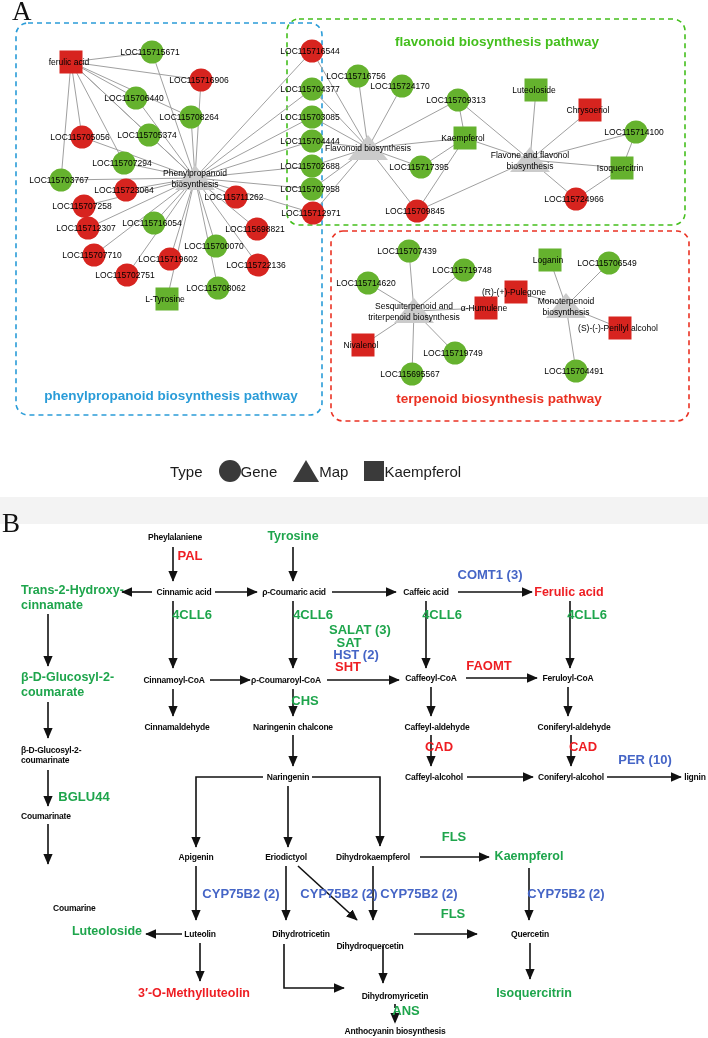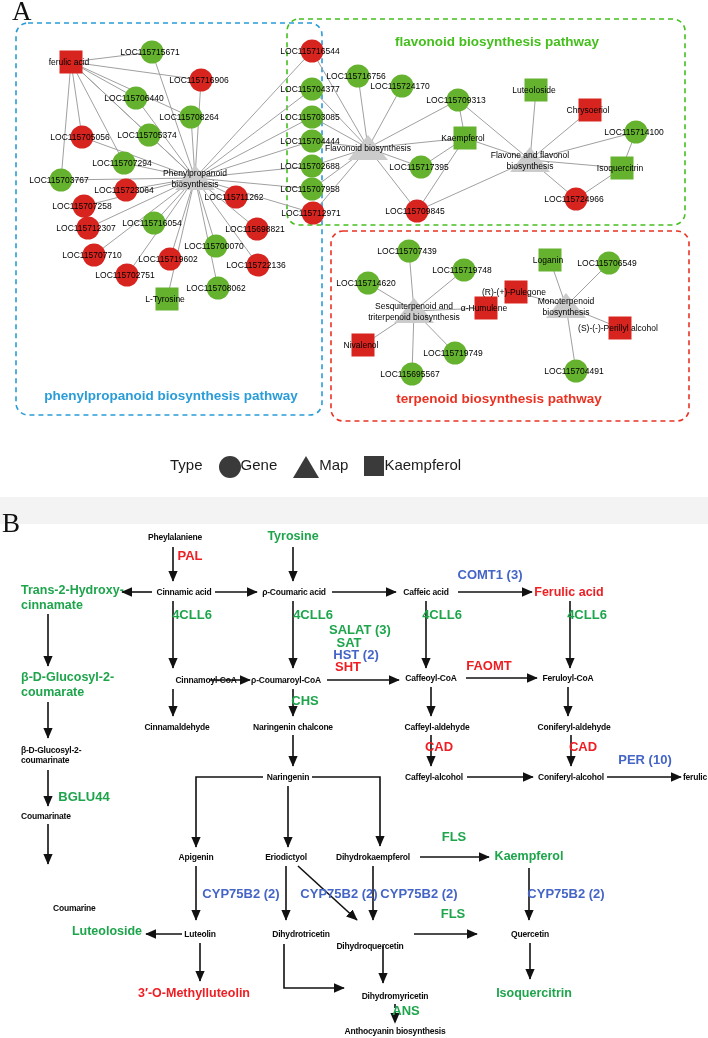--- a/index.html
+++ b/index.html
@@ -5,21 +5,21 @@
   html,body{margin:0;padding:0;background:#fff;}
   #canvas{position:relative;width:708px;height:1038px;background:#fff;overflow:hidden;
           font-family:"Liberation Sans",sans-serif;}
   .panel-letter{position:absolute;font-family:"Liberation Serif",serif;font-size:27px;color:#111;}
   #letterA{left:12px;top:-4px;}
   #letterB{left:2px;top:508px;}
   #net{position:absolute;left:0;top:0;}
   #pb{position:absolute;left:0;top:0;}
   #grayband{position:absolute;left:0;top:497px;width:708px;height:27px;background:#f3f3f3;}
   
-  #legend{position:absolute;left:170px;top:456px;height:30px;display:flex;color:#1c1c1c;font-size:15px;}
+  #legend{position:absolute;left:170px;top:456px;height:30px;display:flex;align-items:center;color:#1c1c1c;font-size:15px;}
   #legend .sp{width:16px;}
   .lg-circle{width:22px;height:22px;border-radius:50%;background:#3a3a3a;}
   .lg-tri{width:0;height:0;border-left:13px solid transparent;border-right:13px solid transparent;border-bottom:22px solid #3a3a3a;}
   .lg-sq{width:20px;height:20px;background:#3a3a3a;}
   
   .bl{position:absolute;transform:translate(-50%,-50%);font-weight:bold;white-space:pre-line;text-align:center;line-height:1.2;}
   .bl.left{transform:translate(0,-50%);text-align:left;}
   .s{font-size:8.5px;letter-spacing:-0.2px;}
   .m{font-size:13px;}
   .l{font-size:12.5px;}
@@ -316,39 +316,39 @@
       <div class="bl m cg" style="left: 192px; top: 615px;">4CLL6</div>
       <div class="bl m cg" style="left: 313px; top: 615px;">4CLL6</div>
       <div class="bl m cg" style="left: 442px; top: 615px;">4CLL6</div>
       <div class="bl m cg" style="left: 587px; top: 615px;">4CLL6</div>
       <div class="bl m cg" style="left: 360px; top: 630px;">SALAT (3)</div>
       <div class="bl m cg" style="left: 349px; top: 643px;">SAT</div>
       <div class="bl m cb" style="left: 356px; top: 655px;">HST (2)</div>
       <div class="bl m cr" style="left: 348px; top: 667px;">SHT</div>
       <div class="bl l cg left" style="left: 21px; top: 685px;">β-D-Glucosyl-2-
 coumarate</div>
-      <div class="bl s ck" style="left: 174px; top: 680px; margin-left: 32px;">Cinnamoyl-CoA</div>
+      <div class="bl s ck" style="left: 174px; top: 680px;">Cinnamoyl-CoA</div>
       <div class="bl s ck" style="left: 286px; top: 680px;">ρ-Coumaroyl-CoA</div>
       <div class="bl s ck" style="left: 431px; top: 678px;">Caffeoyl-CoA</div>
       <div class="bl m cr" style="left: 489px; top: 666px;">FAOMT</div>
       <div class="bl s ck" style="left: 568px; top: 678px;">Feruloyl-CoA</div>
       <div class="bl m cg" style="left: 305px; top: 701px;">CHS</div>
       <div class="bl s ck" style="left: 177px; top: 727px;">Cinnamaldehyde</div>
       <div class="bl s ck" style="left: 293px; top: 727px;">Naringenin chalcone</div>
       <div class="bl s ck" style="left: 437px; top: 727px;">Caffeyl-aldehyde</div>
       <div class="bl s ck" style="left: 574px; top: 727px;">Coniferyl-aldehyde</div>
       <div class="bl m cr" style="left: 439px; top: 747px;">CAD</div>
       <div class="bl m cr" style="left: 583px; top: 747px;">CAD</div>
       <div class="bl s ck left" style="left: 21px; top: 755px;">β-D-Glucosyl-2-
 coumarinate</div>
       <div class="bl m cb" style="left: 645px; top: 760px;">PER (10)</div>
       <div class="bl s ck" style="left: 288px; top: 777px;">Naringenin</div>
       <div class="bl s ck" style="left: 434px; top: 777px;">Caffeyl-alcohol</div>
       <div class="bl s ck" style="left: 571px; top: 777px;">Coniferyl-alcohol</div>
-      <div class="bl s ck" style="left: 695px; top: 777px;">ferulic</div>
+      <div class="bl s ck" style="left: 695px; top: 777px;">lignin</div>
       <div class="bl m cg" style="left: 84px; top: 797px;">BGLU44</div>
       <div class="bl s ck left" style="left: 21px; top: 816px;">Coumarinate</div>
       <div class="bl m cg" style="left: 454px; top: 837px;">FLS</div>
       <div class="bl s ck" style="left: 196px; top: 857px;">Apigenin</div>
       <div class="bl s ck" style="left: 286px; top: 857px;">Eriodictyol</div>
       <div class="bl s ck" style="left: 373px; top: 857px;">Dihydrokaempferol</div>
       <div class="bl l cg" style="left: 529px; top: 856px;">Kaempferol</div>
       <div class="bl s ck left" style="left: 21px; top: 908px; margin-left: 32px;">Coumarine</div>
       <div class="bl m cb" style="left: 241px; top: 894px;">CYP75B2 (2)</div>
       <div class="bl m cb" style="left: 339px; top: 894px;">CYP75B2 (2)</div>

